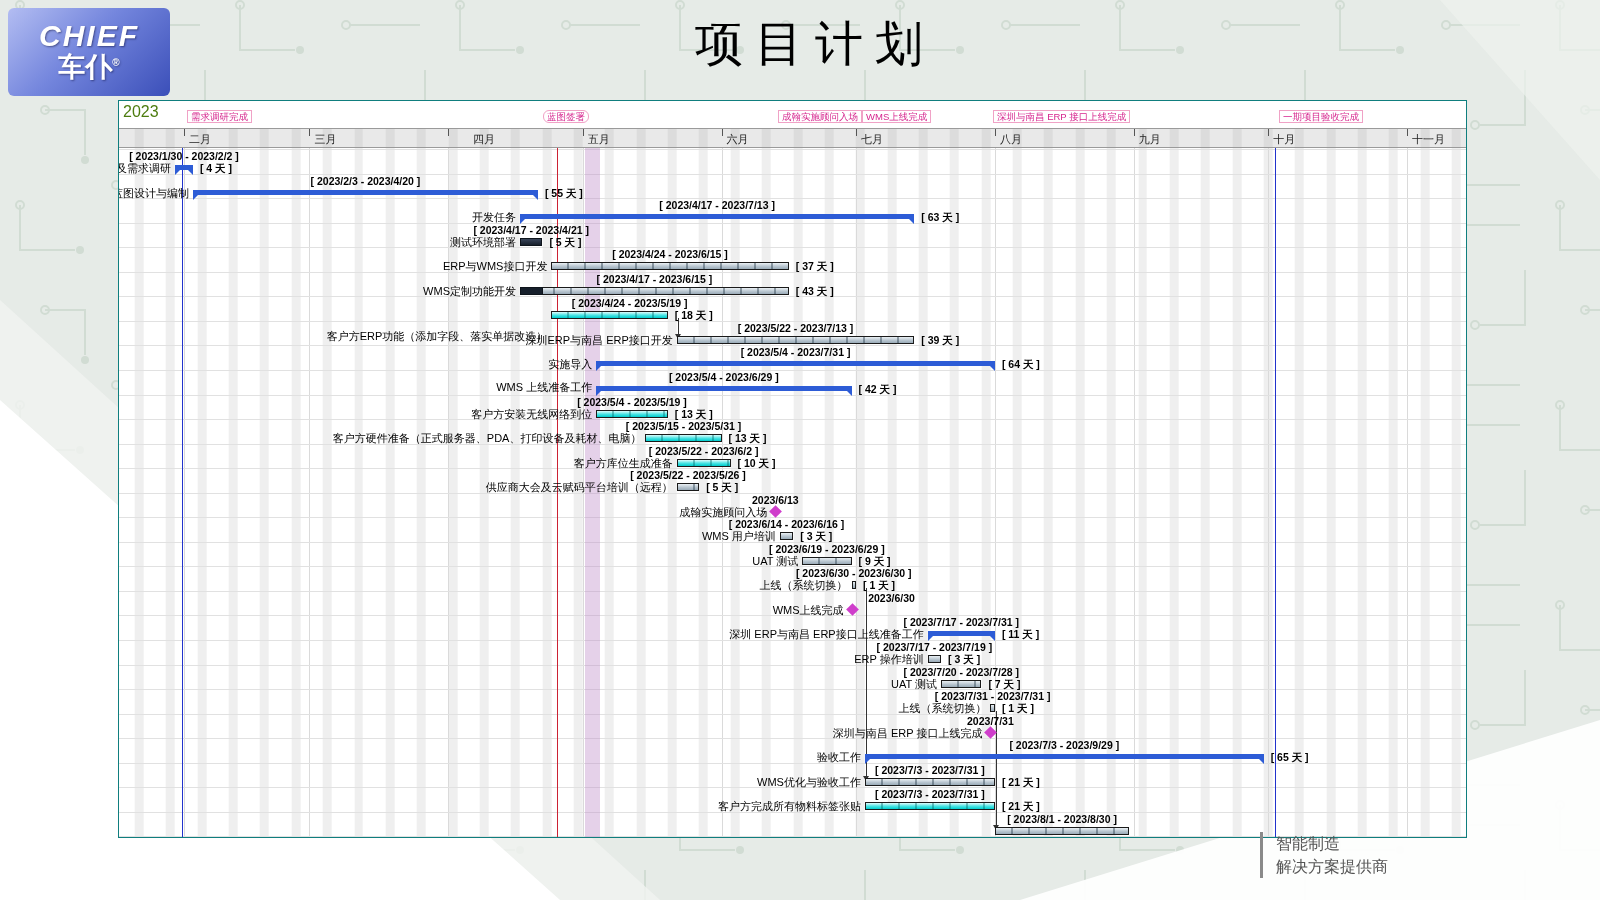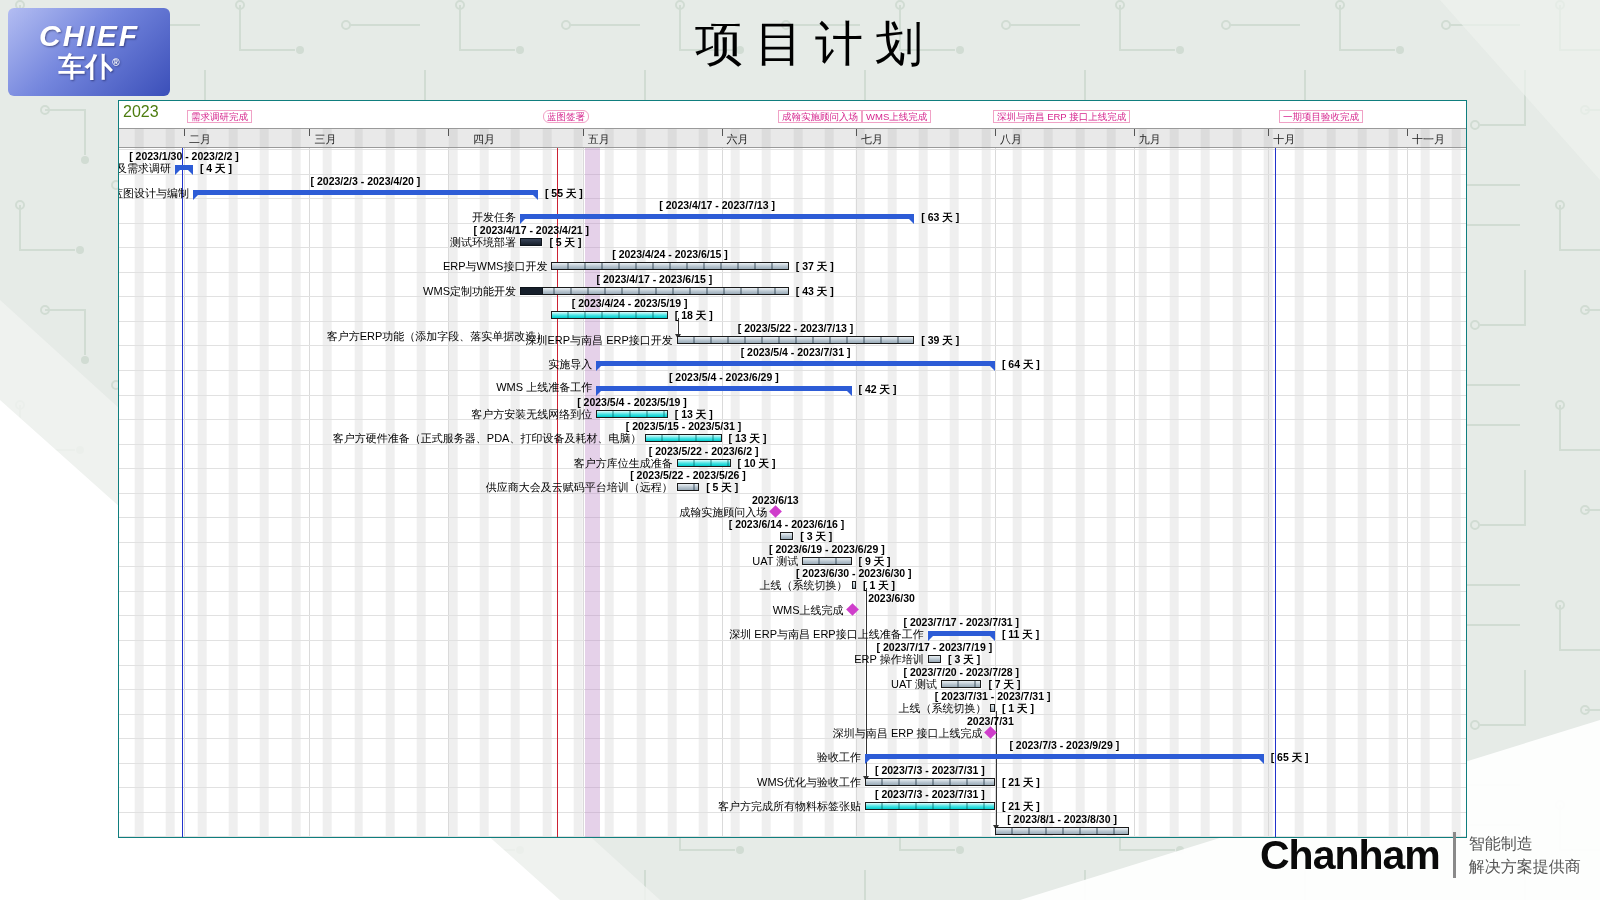--- a/index.html
+++ b/index.html
@@ -213,20 +213,21 @@
       <div class="bar bar-client" style="left: 557.8px; top: 310.6px; width: 53.76px;"></div>
       <div class="tdur" style="left: 618.56px; top: 308.6px;">[ 10 天 ]</div>
       <div class="tdate" style="left: 439px; top: 322.15px; width: 260px;">[ 2023/5/22 - 2023/5/26 ]</div>
       <div class="tname" style="left: 53.8px; top: 333.15px; width: 500px;">供应商大会及云赋码平台培训（远程）</div>
       <div class="bar bar-task" style="left: 557.8px; top: 335.15px; width: 22.4px;"></div>
       <div class="tdur" style="left: 587.2px; top: 333.15px;">[ 5 天 ]</div>
       <div class="tdate" style="left: 526.36px; top: 346.7px; width: 260px;">2023/6/13</div>
       <div class="tname" style="left: 148.36px; top: 357.7px; width: 500px;">成翰实施顾问入场</div>
       <div class="diamond" style="left: 652.36px; top: 358.7px;"></div>
       <div class="tdate" style="left: 537.56px; top: 371.25px; width: 260px;">[ 2023/6/14 - 2023/6/16 ]</div>
+      <div class="tname" style="left: 156.84px; top: 382.25px; width: 500px;">WMS 用户培训</div>
       <div class="bar bar-task" style="left: 660.84px; top: 384.25px; width: 13.44px;"></div>
       <div class="tdur" style="left: 681.28px; top: 382.25px;">[ 3 天 ]</div>
       <div class="tdate" style="left: 577.88px; top: 395.8px; width: 260px;">[ 2023/6/19 - 2023/6/29 ]</div>
       <div class="tname" style="left: 179.24px; top: 406.8px; width: 500px;">UAT 测试</div>
       <div class="bar bar-task" style="left: 683.24px; top: 408.8px; width: 49.28px;"></div>
       <div class="tdur" style="left: 739.52px; top: 406.8px;">[ 9 天 ]</div>
       <div class="tdate" style="left: 604.76px; top: 420.35px; width: 260px;">[ 2023/6/30 - 2023/6/30 ]</div>
       <div class="tname" style="left: 228.52px; top: 431.35px; width: 500px;">上线（系统切换）</div>
       <div class="bar bar-task" style="left: 732.52px; top: 433.35px; width: 4.48px;"></div>
       <div class="tdur" style="left: 744px; top: 431.35px;">[ 1 天 ]</div>
@@ -263,19 +264,18 @@
       <div class="tdate" style="left: 680.92px; top: 641.3px; width: 260px;">[ 2023/7/3 - 2023/7/31 ]</div>
       <div class="tname" style="left: 241.96px; top: 652.3px; width: 500px;">客户方完成所有物料标签张贴</div>
       <div class="bar bar-client" style="left: 745.96px; top: 654.3px; width: 129.92px;"></div>
       <div class="tdur" style="left: 882.88px; top: 652.3px;">[ 21 天 ]</div>
       <div class="tdate" style="left: 813.08px; top: 665.85px; width: 260px;">[ 2023/8/1 - 2023/8/30 ]</div>
       <div class="bar bar-task" style="left: 875.88px; top: 678.85px; width: 134.4px;"></div>
     </div>
 </div>
 
 <div class="footer">
-  <div class="footer-brand">Chanham</div>
   <div class="footer-divider"></div>
   <div class="footer-tagline">
     <div>智能制造</div>
     <div>解决方案提供商</div>
   </div>
 </div>
 
 </body></html>

